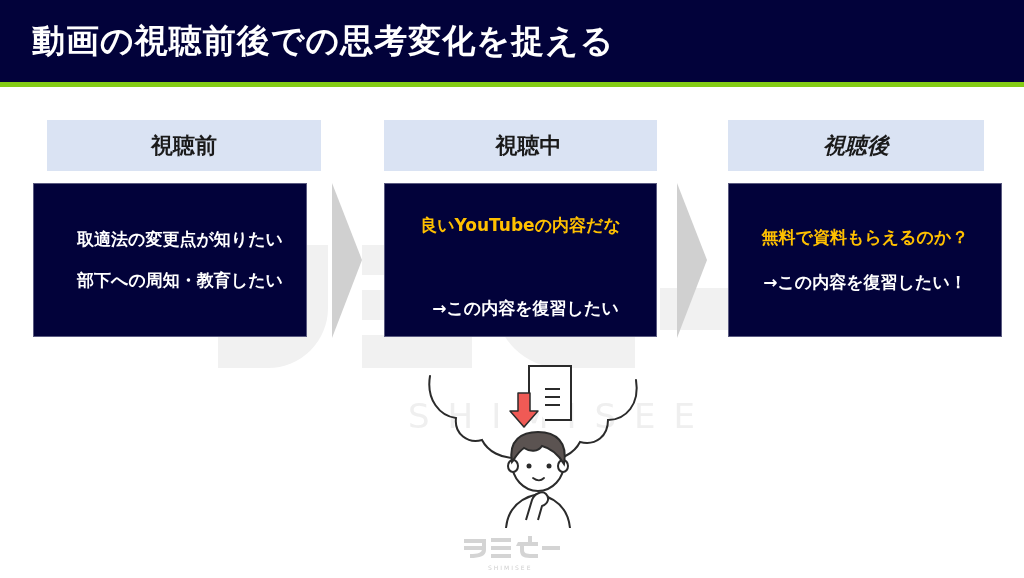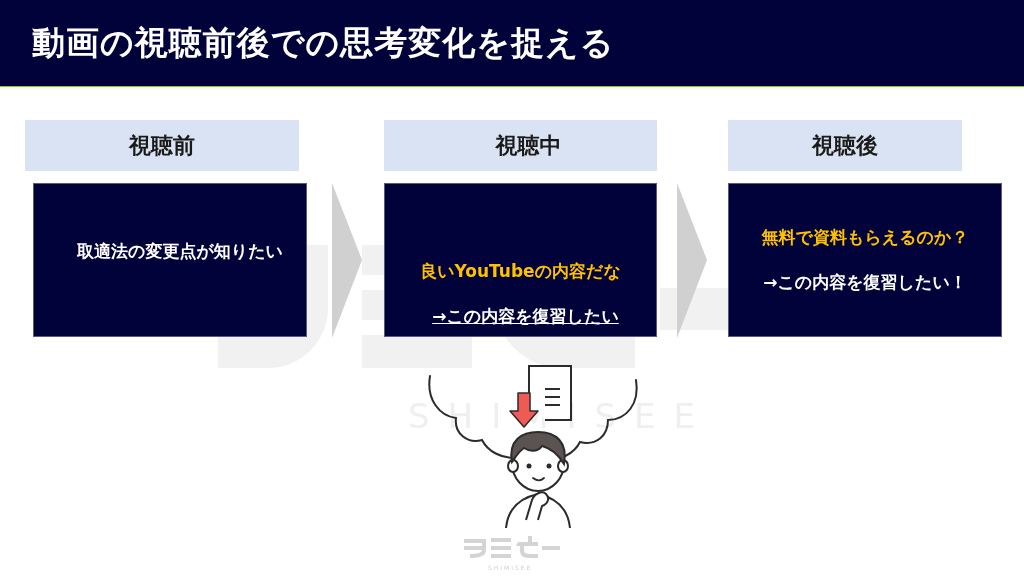--- a/index.html
+++ b/index.html
@@ -3,21 +3,21 @@
   <meta charset="utf-8">
   <style>
     * { margin: 0; padding: 0; box-sizing: border-box; }
     html, body { width: 1024px; height: 578px; overflow: hidden; background: #ffffff; }
     body { position: relative; font-family: "DejaVu Sans", "Liberation Sans", sans-serif; }
 
     .title-bar {
       position: absolute; left: 0; top: 0; width: 1024px; height: 87px;
       background: #02023a;
       display: flex; align-items: center;
-      border-bottom: 1px solid #84cc16;
+      border-bottom: 5px solid #84cc16;
     }
     .title-text {
       margin-left: 32px;
       color: #ffffff; font-size: 33px; font-weight: bold; letter-spacing: 1px;
     }
 
     
     .wm { position: absolute; background: #f1f1f1; z-index: 0; }
     .wm-text {
       position: absolute; left: 408px; top: 396px; width: 248px;
@@ -59,32 +59,33 @@
 <div>
   <div class="wm" style="left:218px; top:245px; width:110px; height:123px; border-radius:0 0 60px 0;"></div>
   <div class="wm" style="left:362px; top:245px; width:110px; height:30px;"></div>
   <div class="wm" style="left:362px; top:290px; width:110px; height:30px;"></div>
   <div class="wm" style="left:362px; top:335px; width:110px; height:33px;"></div>
   <div class="wm" style="left:495px; top:235px; width:140px; height:133px; border-radius:70px 0 0 70px;"></div>
   <div class="wm" style="left:660px; top:288px; width:90px; height:42px;"></div>
   <div class="wm-text">SHIMISEE</div>
 </div>
 
-<div class="step-header" style="left:25px; width:274px;">視聴前</div>
+<div class="step-header" style="left:47px; width:274px;">視聴前</div>
 <div class="step-header" style="left:384px; width:273px;padding-left:16px;">視聴中</div>
-<div class="step-header" style="left:728px; width:234px;">視聴後</div>
+<div class="step-header" style="left:728px; width:256px;font-style:italic;">視聴後</div>
 
 <div class="step-box" style="left:33px; width:274px;padding-left:20px;">
   <div class="line" style="margin-bottom:18px;">取適法の変更点が知りたい</div>
+  <div class="line">部下への周知・教育したい</div>
 </div>
 
-<div class="step-box" style="left:384px; width:273px; justify-content:flex-end; padding-top:30px;">
+<div class="step-box" style="left:384px; width:273px; justify-content:space-between; padding-top:30px;">
   <div class="line highlight" style="margin-bottom:22px;">良いYouTubeの内容だな</div>
   <div style="display:flex; flex-direction:column; align-items:flex-start; margin-left:10px;">
-    <div class="line" style="margin-bottom:8px;text-decoration:underline;">→この内容を復習したい</div>
+    <div class="line" style="margin-bottom:16px;">→この内容を復習したい</div>
   </div>
 </div>
 
 <div class="step-box" style="left:728px; width:274px;">
   <div class="line highlight" style="margin-bottom:22px;">無料で資料もらえるのか？</div>
   <div class="line">→この内容を復習したい！</div>
 </div>
 
 <svg class="chev" style="left:332px;" width="32" height="155" viewBox="0 0 32 155">
   <polygon points="0,0 30,77 0,155" fill="#d0d0d0"></polygon>

